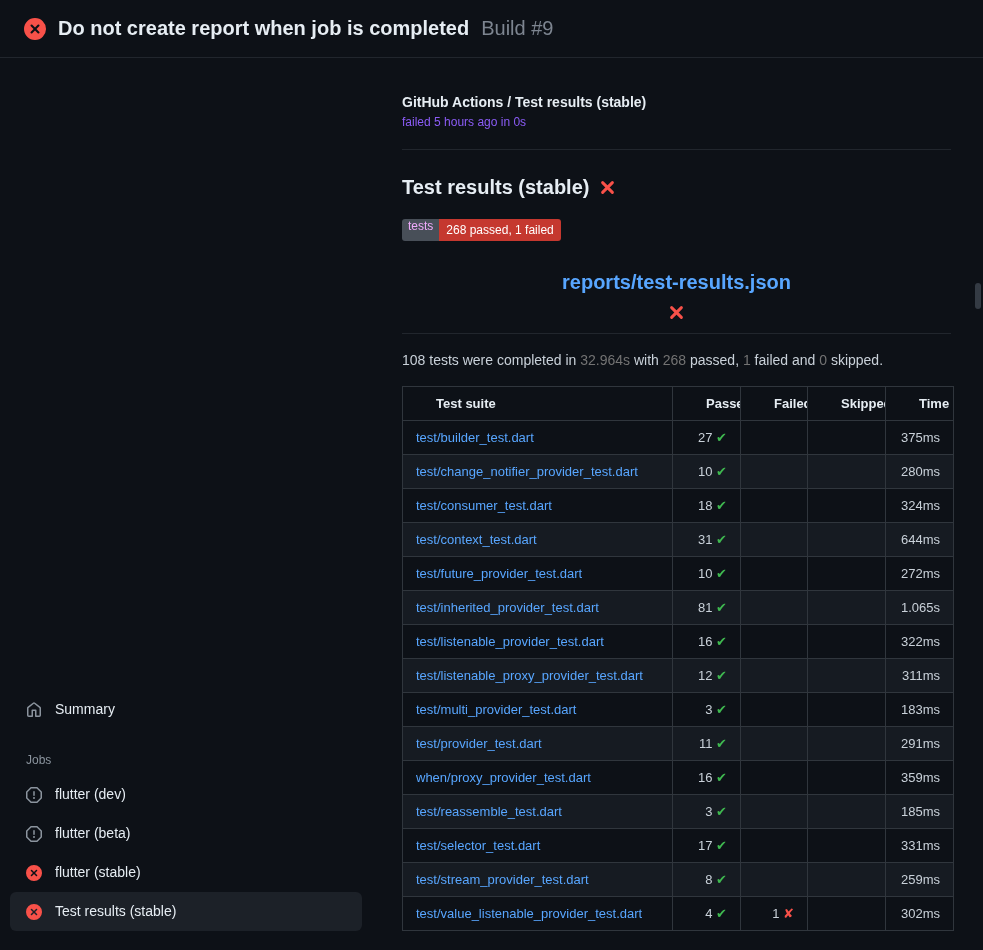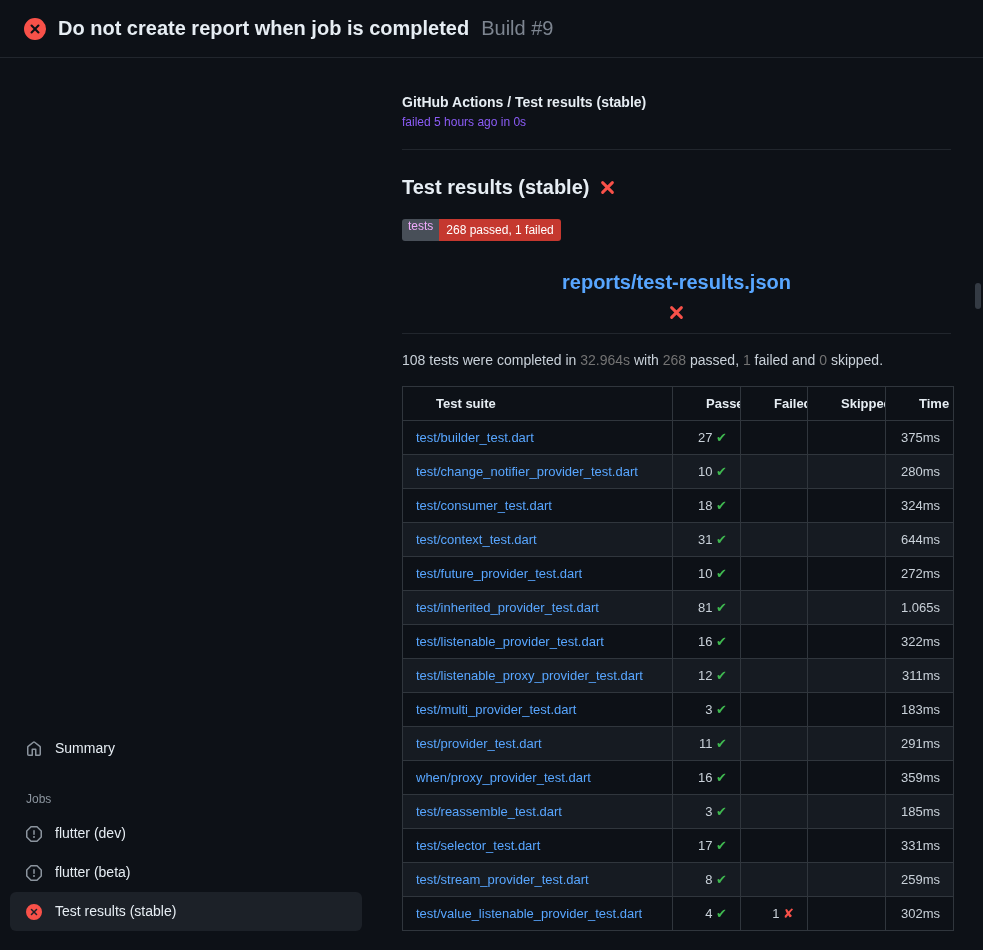--- a/index.html
+++ b/index.html
@@ -123,20 +123,26 @@
       <span>flutter (dev)</span>
     </div>
 
     <div class="side-item">
       <svg class="icon-16 icon-neutral" viewBox="0 0 16 16">
         <path d="M4.47.22A.749.749 0 0 1 5 0h6c.199 0 .389.079.53.22l4.25 4.25c.141.14.22.331.22.53v6a.749.749 0 0 1-.22.53l-4.25 4.25a.749.749 0 0 1-.53.22H5a.749.749 0 0 1-.53-.22L.22 11.53A.749.749 0 0 1 0 11V5c0-.199.079-.389.22-.53Zm.84 1.28L1.5 5.31v5.38l3.81 3.81h5.38l3.81-3.81V5.31L10.69 1.5ZM8 4a.75.75 0 0 1 .75.75v3.5a.75.75 0 0 1-1.5 0v-3.5A.75.75 0 0 1 8 4Zm0 8a1 1 0 1 1 0-2 1 1 0 0 1 0 2Z"></path>
       </svg>
       <span>flutter (beta)</span>
     </div>
 
+    <div class="side-item">
+      <svg class="icon-16 icon-fail" viewBox="0 0 16 16">
+        <path d="M2.343 13.657A8 8 0 1 1 13.658 2.343 8 8 0 0 1 2.343 13.657ZM6.03 4.97a.751.751 0 0 0-1.042.018.751.751 0 0 0-.018 1.042L6.94 8 4.97 9.97a.749.749 0 0 0 .326 1.275.749.749 0 0 0 .734-.215L8 9.06l1.97 1.97a.749.749 0 0 0 1.275-.326.749.749 0 0 0-.215-.734L9.06 8l1.97-1.97a.749.749 0 0 0-.326-1.275.749.749 0 0 0-.734.215L8 6.94Z"></path>
+      </svg>
+      <span>flutter (stable)</span>
+    </div>
 
     <div class="side-item selected">
       <svg class="icon-16 icon-fail" viewBox="0 0 16 16">
         <path d="M2.343 13.657A8 8 0 1 1 13.658 2.343 8 8 0 0 1 2.343 13.657ZM6.03 4.97a.751.751 0 0 0-1.042.018.751.751 0 0 0-.018 1.042L6.94 8 4.97 9.97a.749.749 0 0 0 .326 1.275.749.749 0 0 0 .734-.215L8 9.06l1.97 1.97a.749.749 0 0 0 1.275-.326.749.749 0 0 0-.215-.734L9.06 8l1.97-1.97a.749.749 0 0 0-.326-1.275.749.749 0 0 0-.734.215L8 6.94Z"></path>
       </svg>
       <span>Test results (stable)</span>
     </div>
   </nav>
 
   <main class="main">

